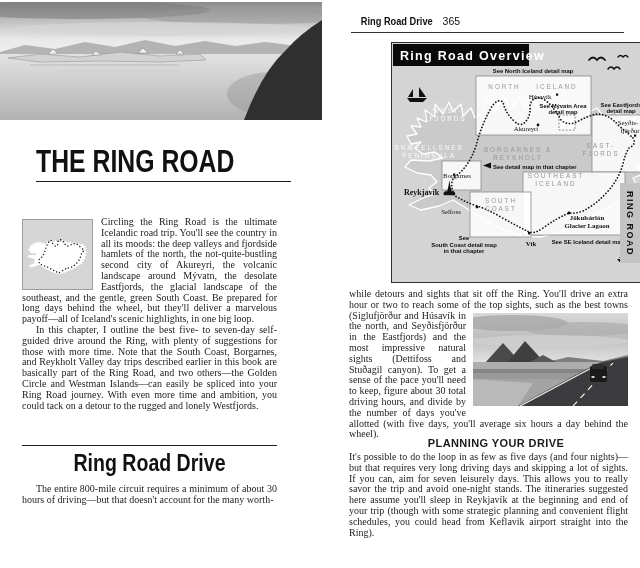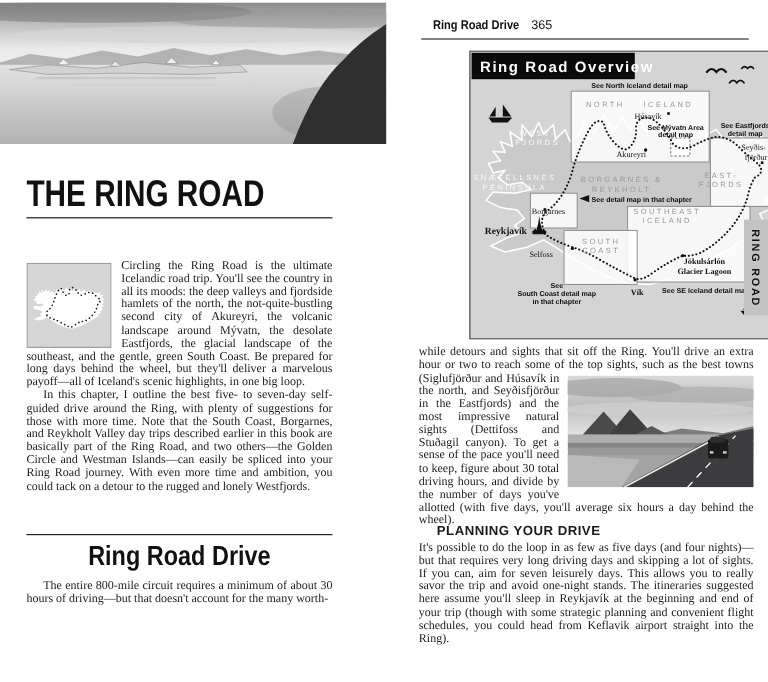--- a/index.html
+++ b/index.html
@@ -3,21 +3,21 @@
 <meta charset="utf-8">
 <style>
   html,body{margin:0;padding:0;}
   body{width:640px;height:568px;background:#ffffff;position:relative;overflow:hidden;
        font-family:"Liberation Serif",serif;color:#1c1c1c;}
   .p{margin:0;text-align:justify;font-size:10px;line-height:10.8px;}
   .indent{text-indent:14px;}
 
   
   .photo-top{position:absolute;left:0;top:2px;}
-  .title-block{position:absolute;left:22px;top:146px;width:255px;}
+  .title-block{position:absolute;left:36px;top:146px;width:255px;}
   h1{font-family:"Liberation Sans",sans-serif;font-weight:bold;font-size:31px;line-height:32px;
      margin:0;white-space:nowrap;transform:scaleX(.80);transform-origin:0 50%;color:#111;}
   .title-rule{border-top:1.7px solid #1a1a1a;margin-top:3px;}
   .subtitle{font-family:"Liberation Sans",sans-serif;font-style:italic;font-size:10.5px;
             color:#4a4a4a;margin-top:3px;}
   .body1{position:absolute;left:22px;top:217px;width:255px;}
   .inset-map{float:left;margin:2px 8px 2px 0;}
   .section-block{position:absolute;left:22px;top:445px;width:255px;}
   .h2-rule{border-top:1.6px solid #222;}
   h2{font-family:"Liberation Sans",sans-serif;font-weight:bold;font-size:23px;margin:4px 0 7px;
@@ -31,21 +31,21 @@
   .rh-num{margin-left:7px;}
   .map-wrap{position:absolute;left:363px;top:42px;margin-left:28px;}
   .side-tab{position:absolute;left:620px;top:183px;width:20px;height:80px;background:#c3c3c3;
             display:flex;align-items:center;justify-content:center;}
   .side-tab span{writing-mode:vertical-rl;font-family:"Liberation Sans",sans-serif;font-weight:bold;
                  font-size:9px;letter-spacing:1.5px;color:#111;white-space:nowrap;}
   .rp-body1{position:absolute;left:349px;top:289px;width:279px;}
   .photo-road{float:right;margin:2px 0 3px 7px;}
   .rp-section{position:absolute;left:349px;top:437px;width:279px;}
   h3{font-family:"Liberation Sans",sans-serif;font-weight:bold;font-size:11px;letter-spacing:.4px;
-     margin:0 0 3px;padding-left:15px;color:#1a1a1a;}
+     margin:0 0 3px;padding-left:15px;color:#1a1a1a;text-align:center;}
 
   
   .mt-title{font-family:"Liberation Sans",sans-serif;font-weight:bold;font-size:12.5px;
             letter-spacing:1.3px;fill:#fff;}
   .mt-region{font-family:"Liberation Sans",sans-serif;font-size:6.3px;letter-spacing:2px;
              fill:#979797;text-anchor:middle;}
   .mt-region-w{fill:#fafafa;}
   .mt-note{font-family:"Liberation Sans",sans-serif;font-weight:bold;font-size:5.9px;fill:#0d0d0d;
            text-anchor:middle;}
   .mt-note-s{text-anchor:start;}

